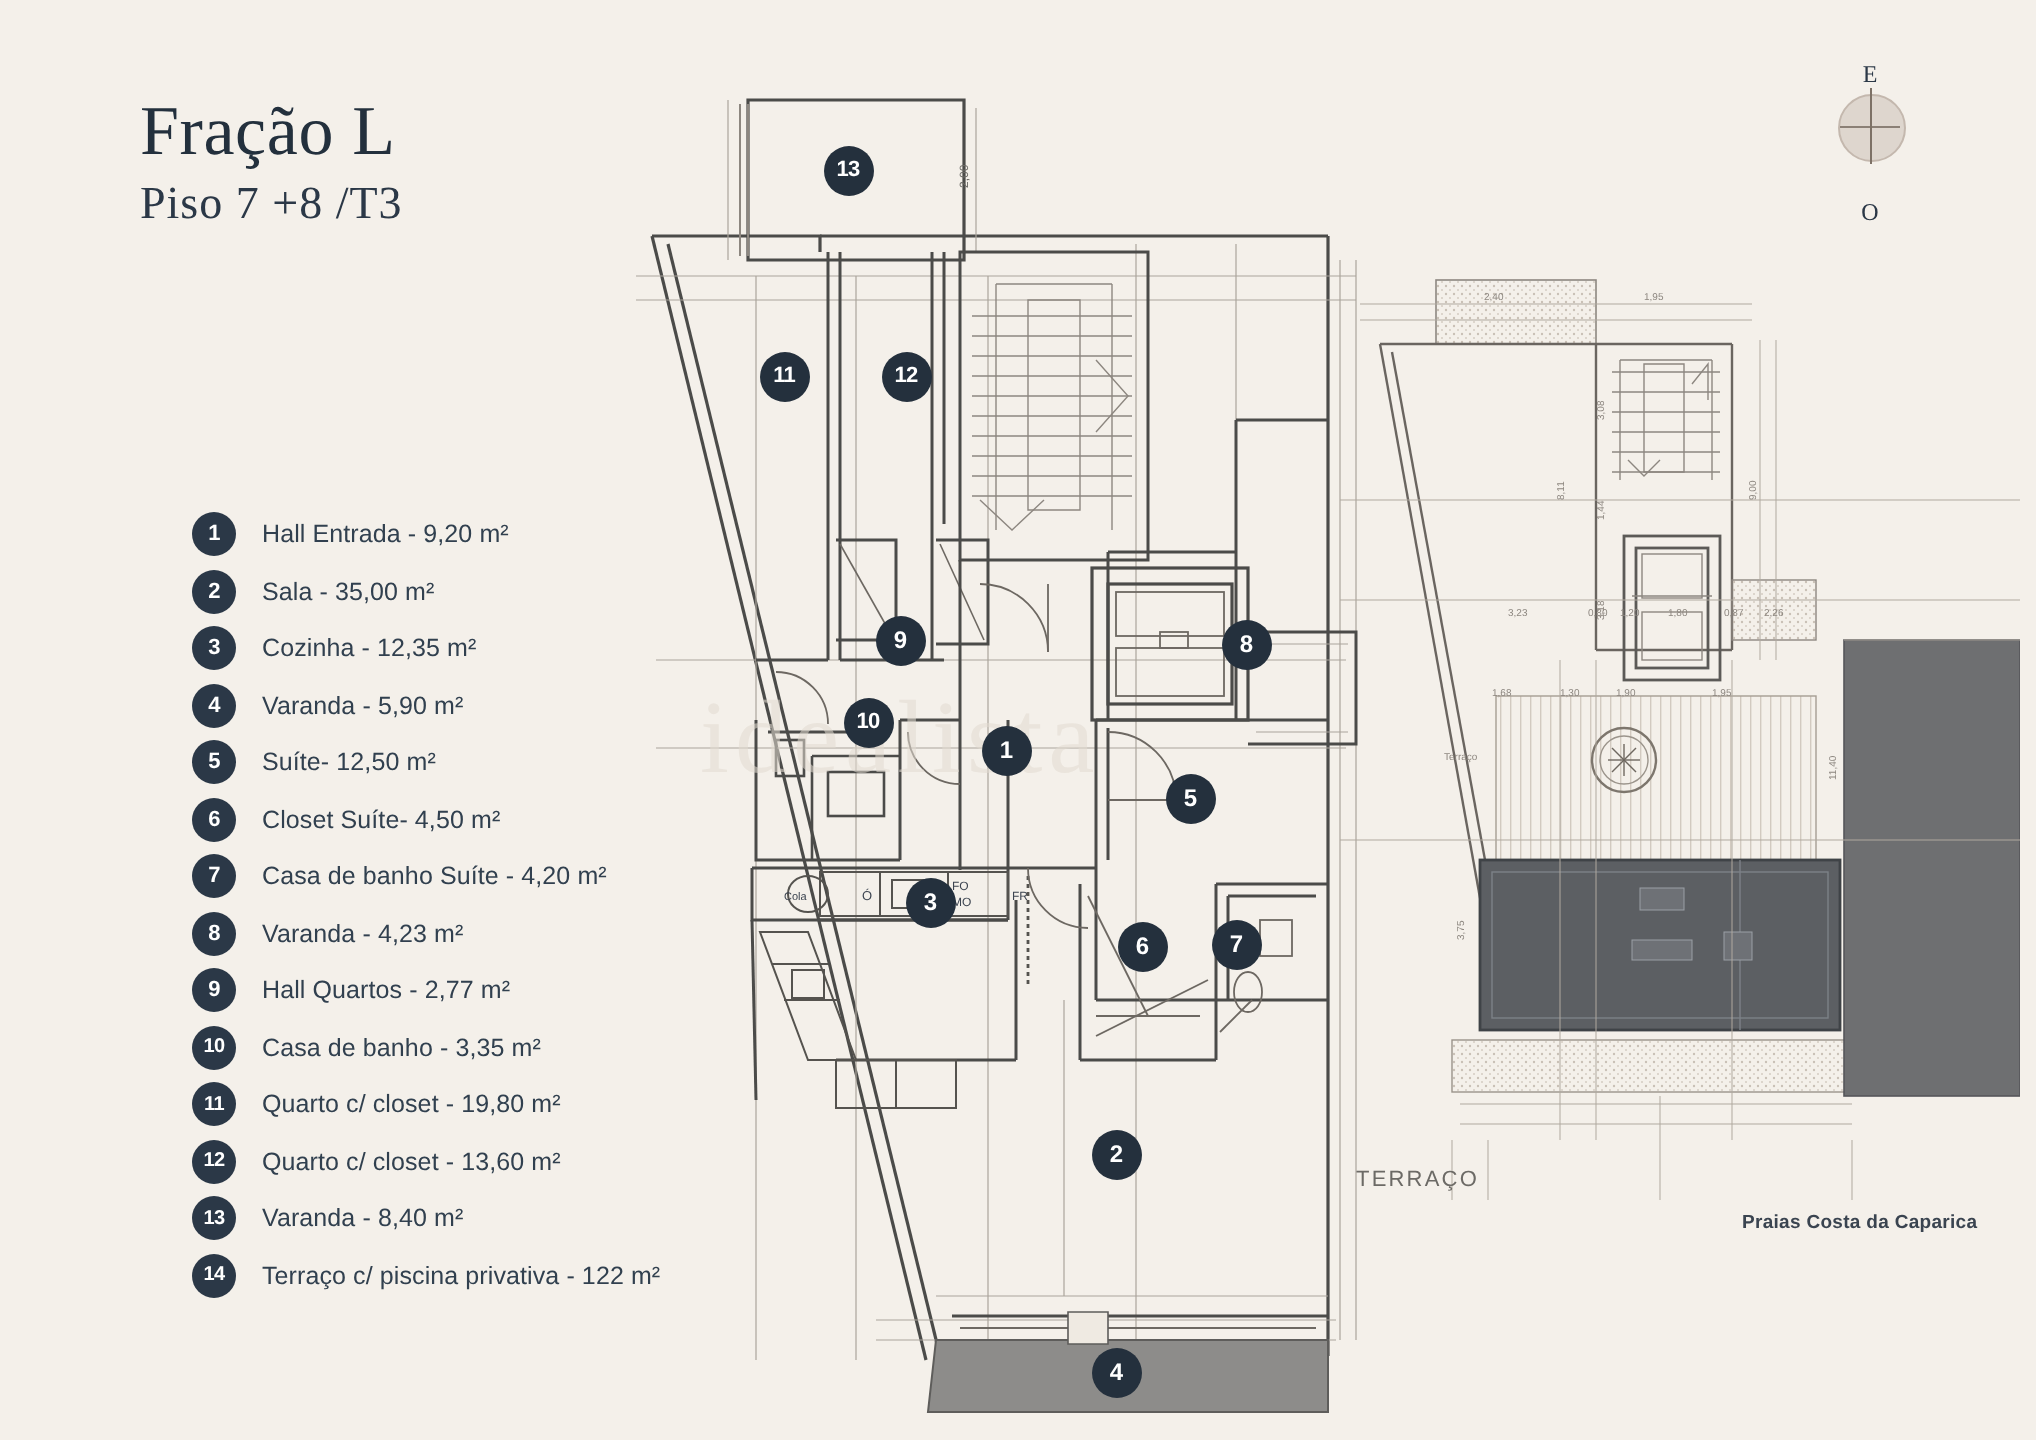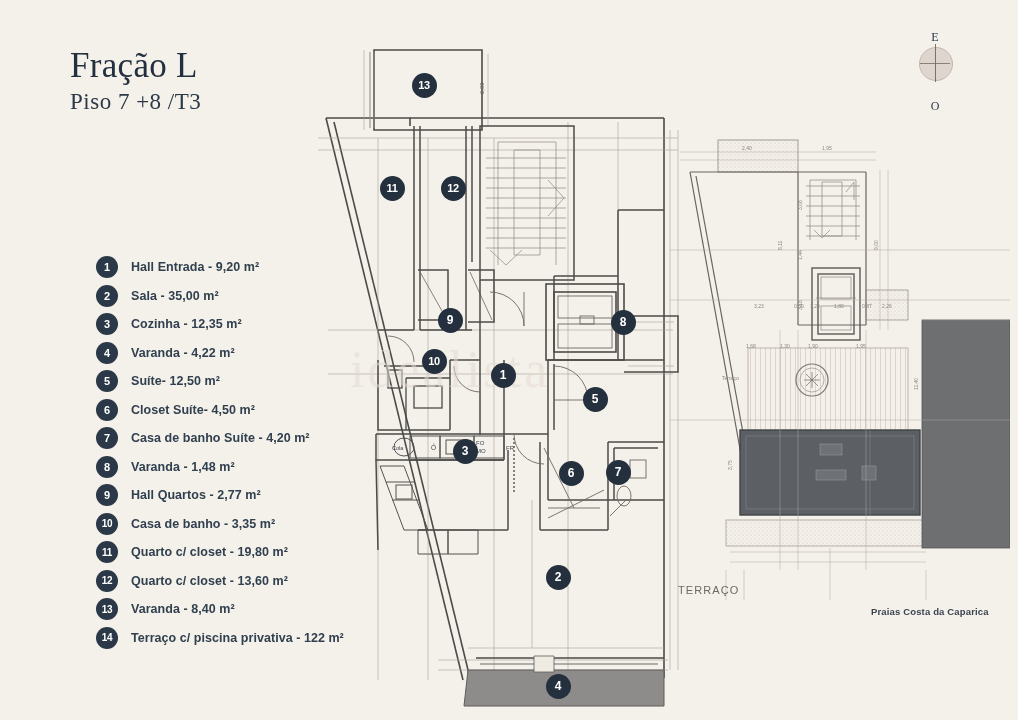--- a/index.html
+++ b/index.html
@@ -31,21 +31,21 @@
   .badge{
     width:22px;height:22px;border-radius:50%;
     background:#2b3847;color:#fff;
     font-size:11px;font-weight:bold;
     display:flex;align-items:center;justify-content:center;
     flex:0 0 auto;letter-spacing:-.3px;
   }
   .badge.b2{font-size:10px;}
   .legend-label{
     margin-left:13px;font-size:12.5px;color:#31404f;
-    white-space:nowrap;letter-spacing:.05px;font-weight:bold;
+    white-space:nowrap;letter-spacing:.05px;
   }
 
   
   #compass{position:absolute;left:905px;top:30px;width:60px;height:84px;}
   #compass .letter{
     position:absolute;left:0;width:60px;text-align:center;
     font-family:"Liberation Serif", serif;font-size:12px;color:#2b3847;
   }
   #compass .letter.n{top:0;}
   #compass .letter.s{bottom:0;}
@@ -116,37 +116,37 @@
       <div class="legend-row">
         <div class="badge">2</div>
         <div class="legend-label">Sala - 35,00 m²</div>
       </div>
       <div class="legend-row">
         <div class="badge">3</div>
         <div class="legend-label">Cozinha - 12,35 m²</div>
       </div>
       <div class="legend-row">
         <div class="badge">4</div>
-        <div class="legend-label">Varanda - 4,22 m²</div>
+        <div class="legend-label">Varanda - 5,90 m²</div>
       </div>
       <div class="legend-row">
         <div class="badge">5</div>
         <div class="legend-label">Suíte- 12,50 m²</div>
       </div>
       <div class="legend-row">
         <div class="badge">6</div>
         <div class="legend-label">Closet Suíte- 4,50 m²</div>
       </div>
       <div class="legend-row">
         <div class="badge">7</div>
         <div class="legend-label">Casa de banho Suíte - 4,20 m²</div>
       </div>
       <div class="legend-row">
         <div class="badge">8</div>
-        <div class="legend-label">Varanda - 1,48 m²</div>
+        <div class="legend-label">Varanda - 4,23 m²</div>
       </div>
       <div class="legend-row">
         <div class="badge">9</div>
         <div class="legend-label">Hall Quartos - 2,77 m²</div>
       </div>
       <div class="legend-row">
         <div class="badge b2">10</div>
         <div class="legend-label">Casa de banho -  3,35 m²</div>
       </div>
       <div class="legend-row">

